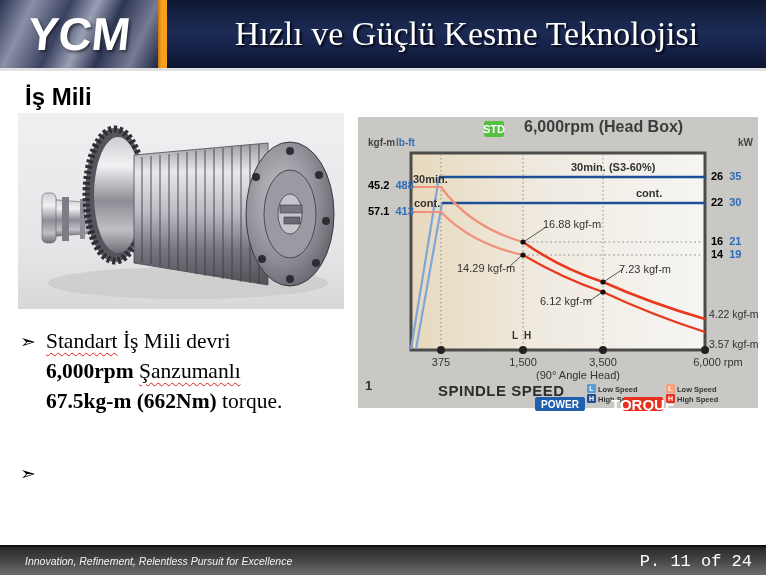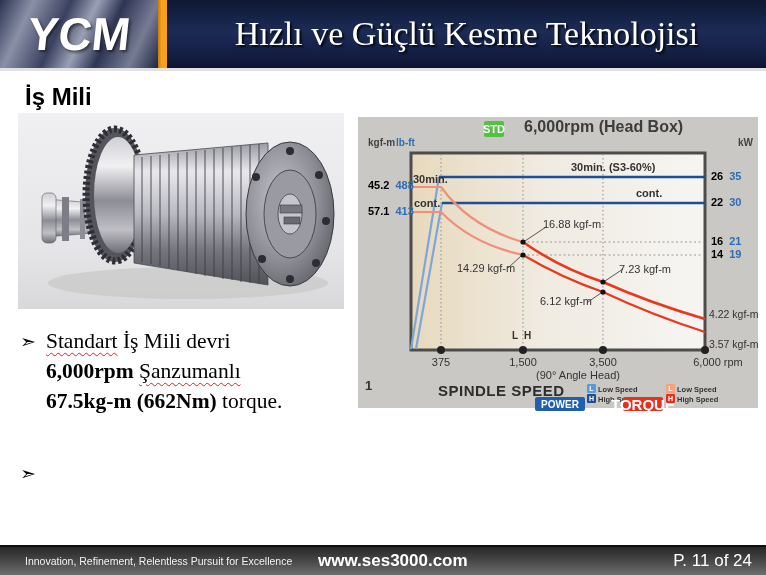--- a/index.html
+++ b/index.html
@@ -56,23 +56,23 @@
   .bullet{display:flex;margin-bottom:42px;}
   .bullet .arrow{font-family:"DejaVu Sans",sans-serif;font-size:19px;color:#000;margin-right:10px;line-height:30px;}
   .bullet .btext{font-size:21.5px;color:#000;line-height:30px;}
   .wavy{text-decoration-line:underline;text-decoration-style:wavy;text-decoration-color:#e02020;
         text-decoration-thickness:1px;text-underline-offset:4px;}
 
   
   .footer{position:absolute;left:0;bottom:0;width:766px;height:28px;border-top:2px solid #101010;
       background:linear-gradient(180deg,#262626 0%,#484848 50%,#6e6e6e 100%);
       display:flex;align-items:center;color:#fff;}
-  .tagline{position:absolute;left:25px;font-size:10.5px;color:#f2f2f2;}
+  .tagline{position:absolute;left:25px;font-size:10.5px;font-style:italic;color:#f2f2f2;}
   .site{position:absolute;left:318px;font-size:17px;font-weight:bold;color:#fff;}
-  .pageno{position:absolute;right:14px;font-family:Liberation Sans, sans-serif;font-size:17px;color:#fff;}
+  .pageno{position:absolute;right:14px;font-family:Liberation Mono, monospace;font-size:17px;color:#fff;}
 </style>
 </head>
 <body>
 
 <div class="slide">
 
   <div class="header">
     <div class="logo-block">
       <span class="logo-text">YCM</span>
     </div>
@@ -286,17 +286,16 @@
       <span class="arrow">➣</span>
       <span class="btext"><span class="wavy">Standart</span><span> İş Mili devri</span><br><span style="font-weight: bold;">6,000rpm</span><span> </span><span class="wavy">Şanzumanlı</span><br><span style="font-weight: bold;">67.5kg-m (662Nm)</span><span> torque.</span></span>
     </div>
     <div class="bullet">
       <span class="arrow">➣</span>
     </div>
   </div>
 
   <div class="footer">
     <span class="tagline">Innovation, Refinement, Relentless Pursuit for Excellence</span>
-    <span class="site">www.ses3000.com</span>
     <span class="pageno">P. 11 of 24</span>
   </div>
 
 </div>
 
 </body></html>

